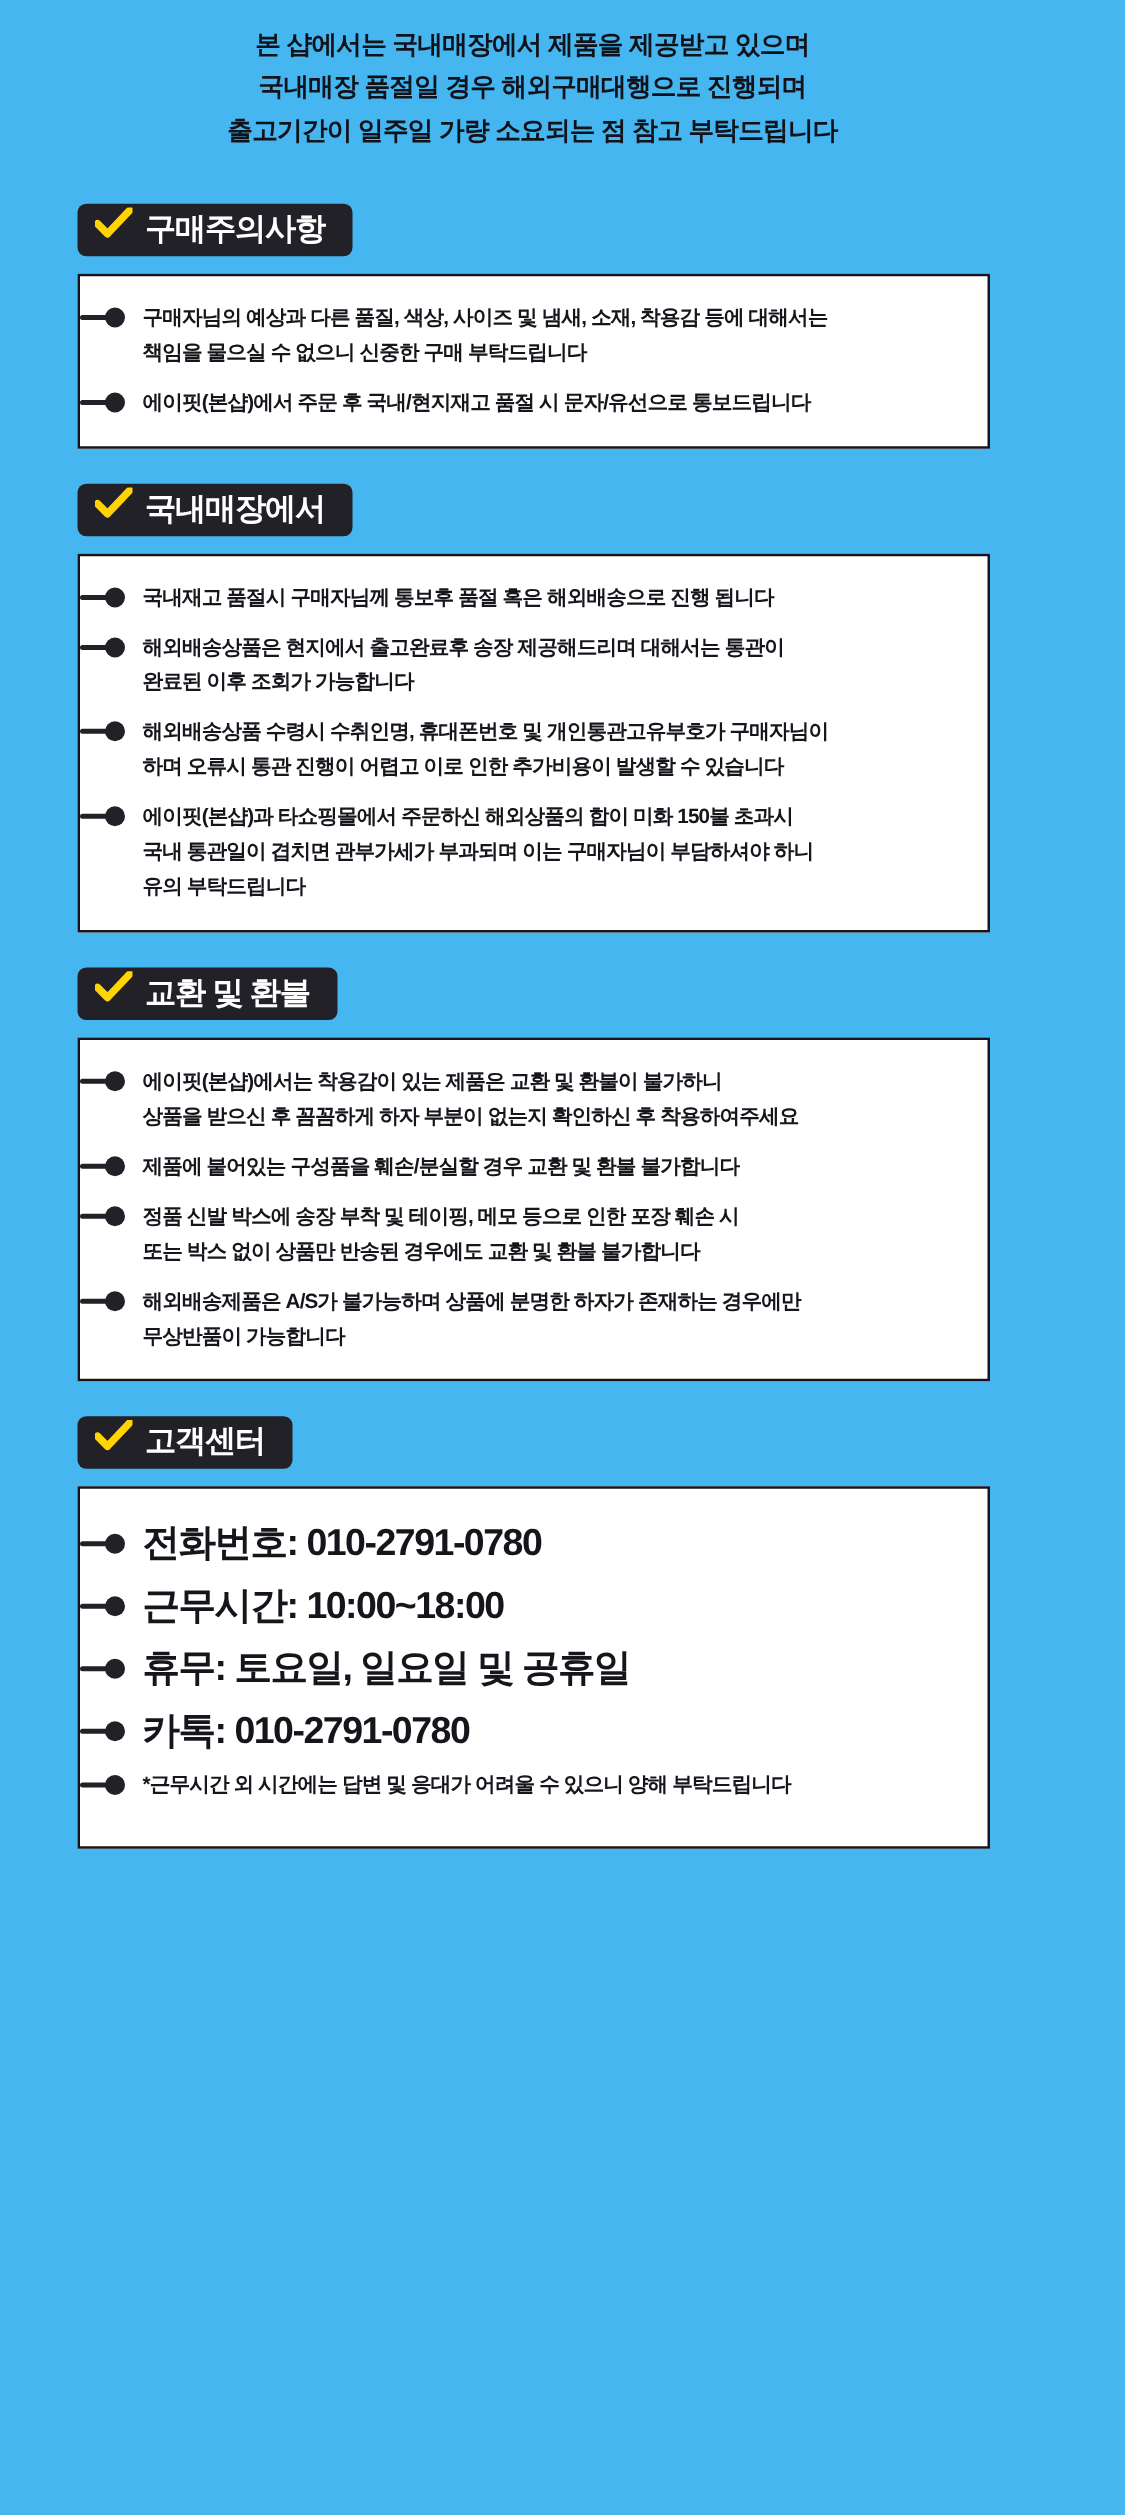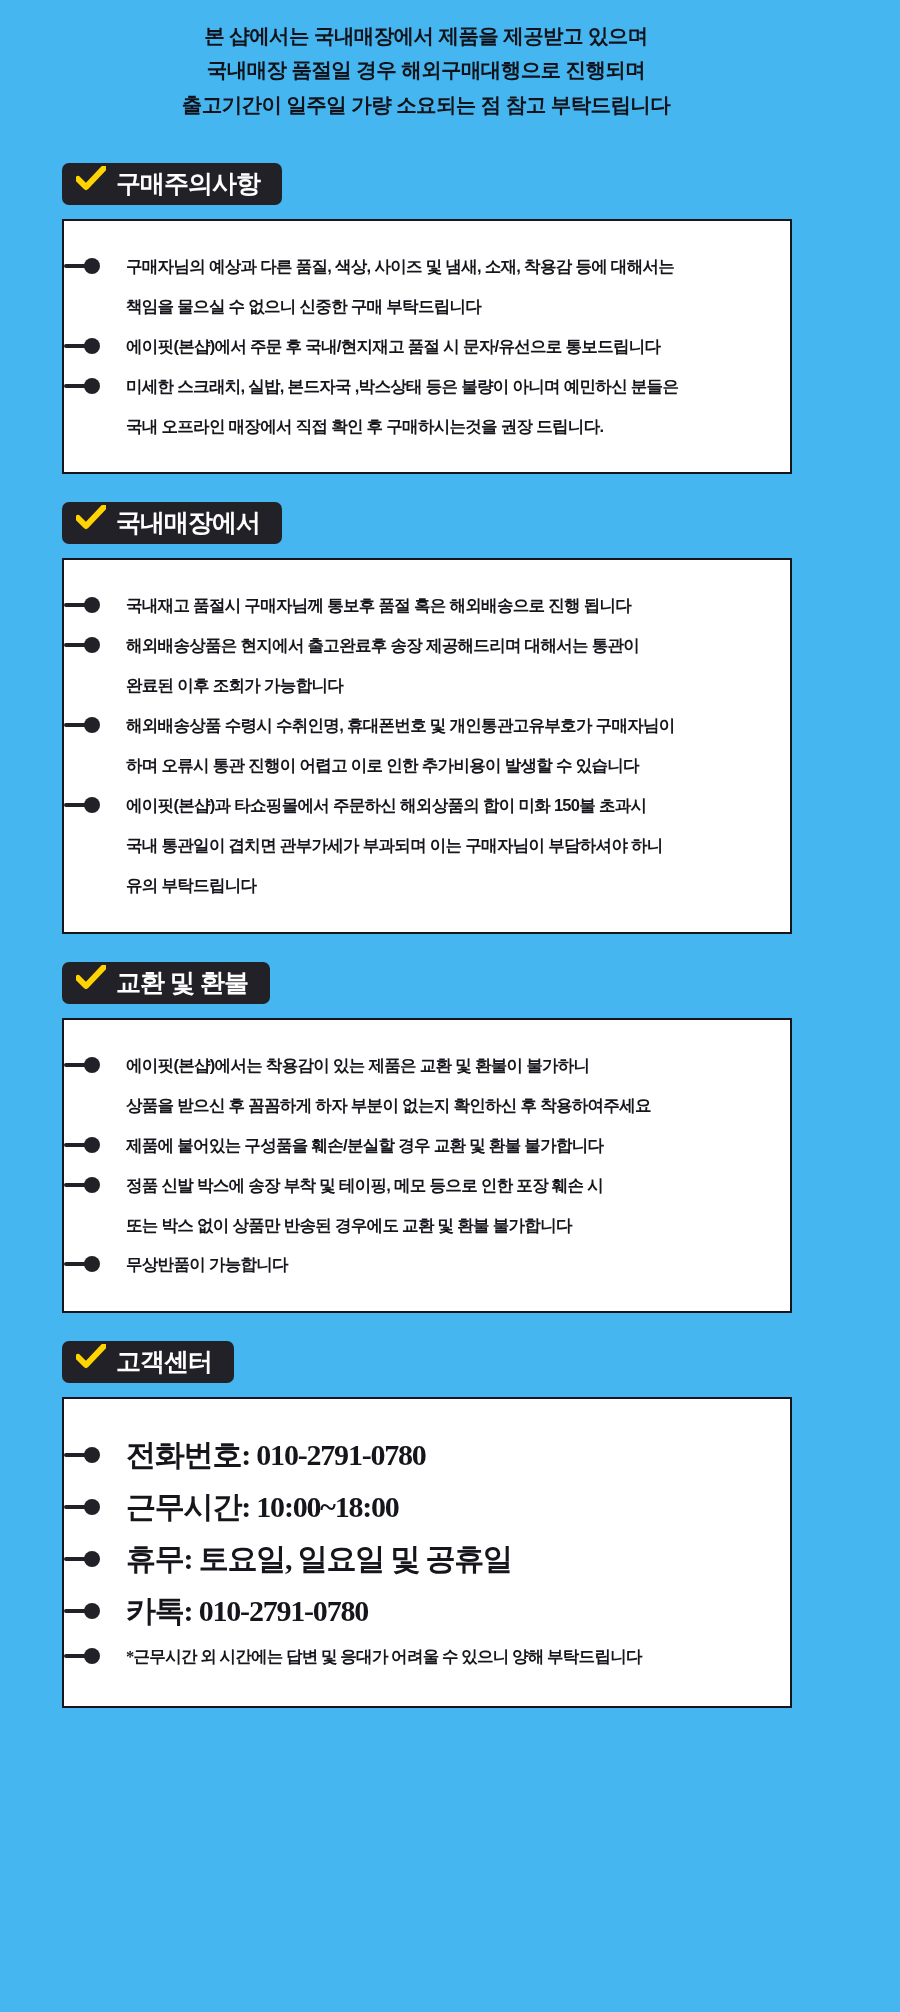--- a/index.html
+++ b/index.html
@@ -80,21 +80,21 @@
     padding: 18px 26px 18px 46px;
     position: relative;
     z-index: 1;
   }
   .item {
     position: relative;
     margin-bottom: 16px;
   }
   .item:last-child { margin-bottom: 2px; }
   .item p {
-    margin: 16px;
+    margin: 4px;
     font-size: 16.5px;
     font-weight: 700;
     letter-spacing: -0.7px;
     line-height: 1.45;
     color: #15151b;
   }
   
   .bullet {
     position: absolute;
     left: -46px;
@@ -117,21 +117,20 @@
     top: 0;
     width: 16px;
     height: 16px;
     border-radius: 50%;
     background: #212127;
   }
 
   
   .cs .box {
     padding: 22px 26px 22px 46px;
-    font-family: Liberation Serif, serif;
   }
   .cs .item { margin-bottom: 14px; }
   .cs .item p {
     font-size: 30px;
     font-weight: 700;
     letter-spacing: -1.2px;
     line-height: 1.2;
   }
   .cs .item.small p {
     font-size: 16.5px;
@@ -176,28 +175,20 @@
         </div>
 
         <div class="item">
           <span class="bullet">
               <span class="stub"></span>
               <span class="dot"></span>
             </span>
           <p>에이핏(본샵)에서 주문 후 국내/현지재고 품절 시 문자/유선으로 통보드립니다</p>
         </div>
 
-        <div class="item">
-          <span class="bullet">
-              <span class="stub"></span>
-              <span class="dot"></span>
-            </span>
-          <p>미세한 스크래치, 실밥, 본드자국 ,박스상태 등은 불량이 아니며 예민하신 분들은</p>
-          <p>국내 오프라인 매장에서 직접 확인 후 구매하시는것을 권장 드립니다.</p>
-        </div>
 
 
       </div>
     </div>
   </div>
 
   <div class="section">
     <div class="head-wrap">
       <div class="head-pill">
         <span class="check">
@@ -289,20 +280,21 @@
             </span>
           <p>정품 신발 박스에 송장 부착 및 테이핑, 메모 등으로 인한 포장 훼손 시</p>
           <p>또는 박스 없이 상품만 반송된 경우에도 교환 및 환불 불가합니다</p>
         </div>
 
         <div class="item">
           <span class="bullet">
               <span class="stub"></span>
               <span class="dot"></span>
             </span>
+          <p>해외배송제품은 A/S가 불가능하며 상품에 분명한 하자가 존재하는 경우에만</p>
           <p>무상반품이 가능합니다</p>
         </div>
 
       </div>
     </div>
   </div>
 
   <div class="section cs">
     <div class="head-wrap">
       <div class="head-pill">

